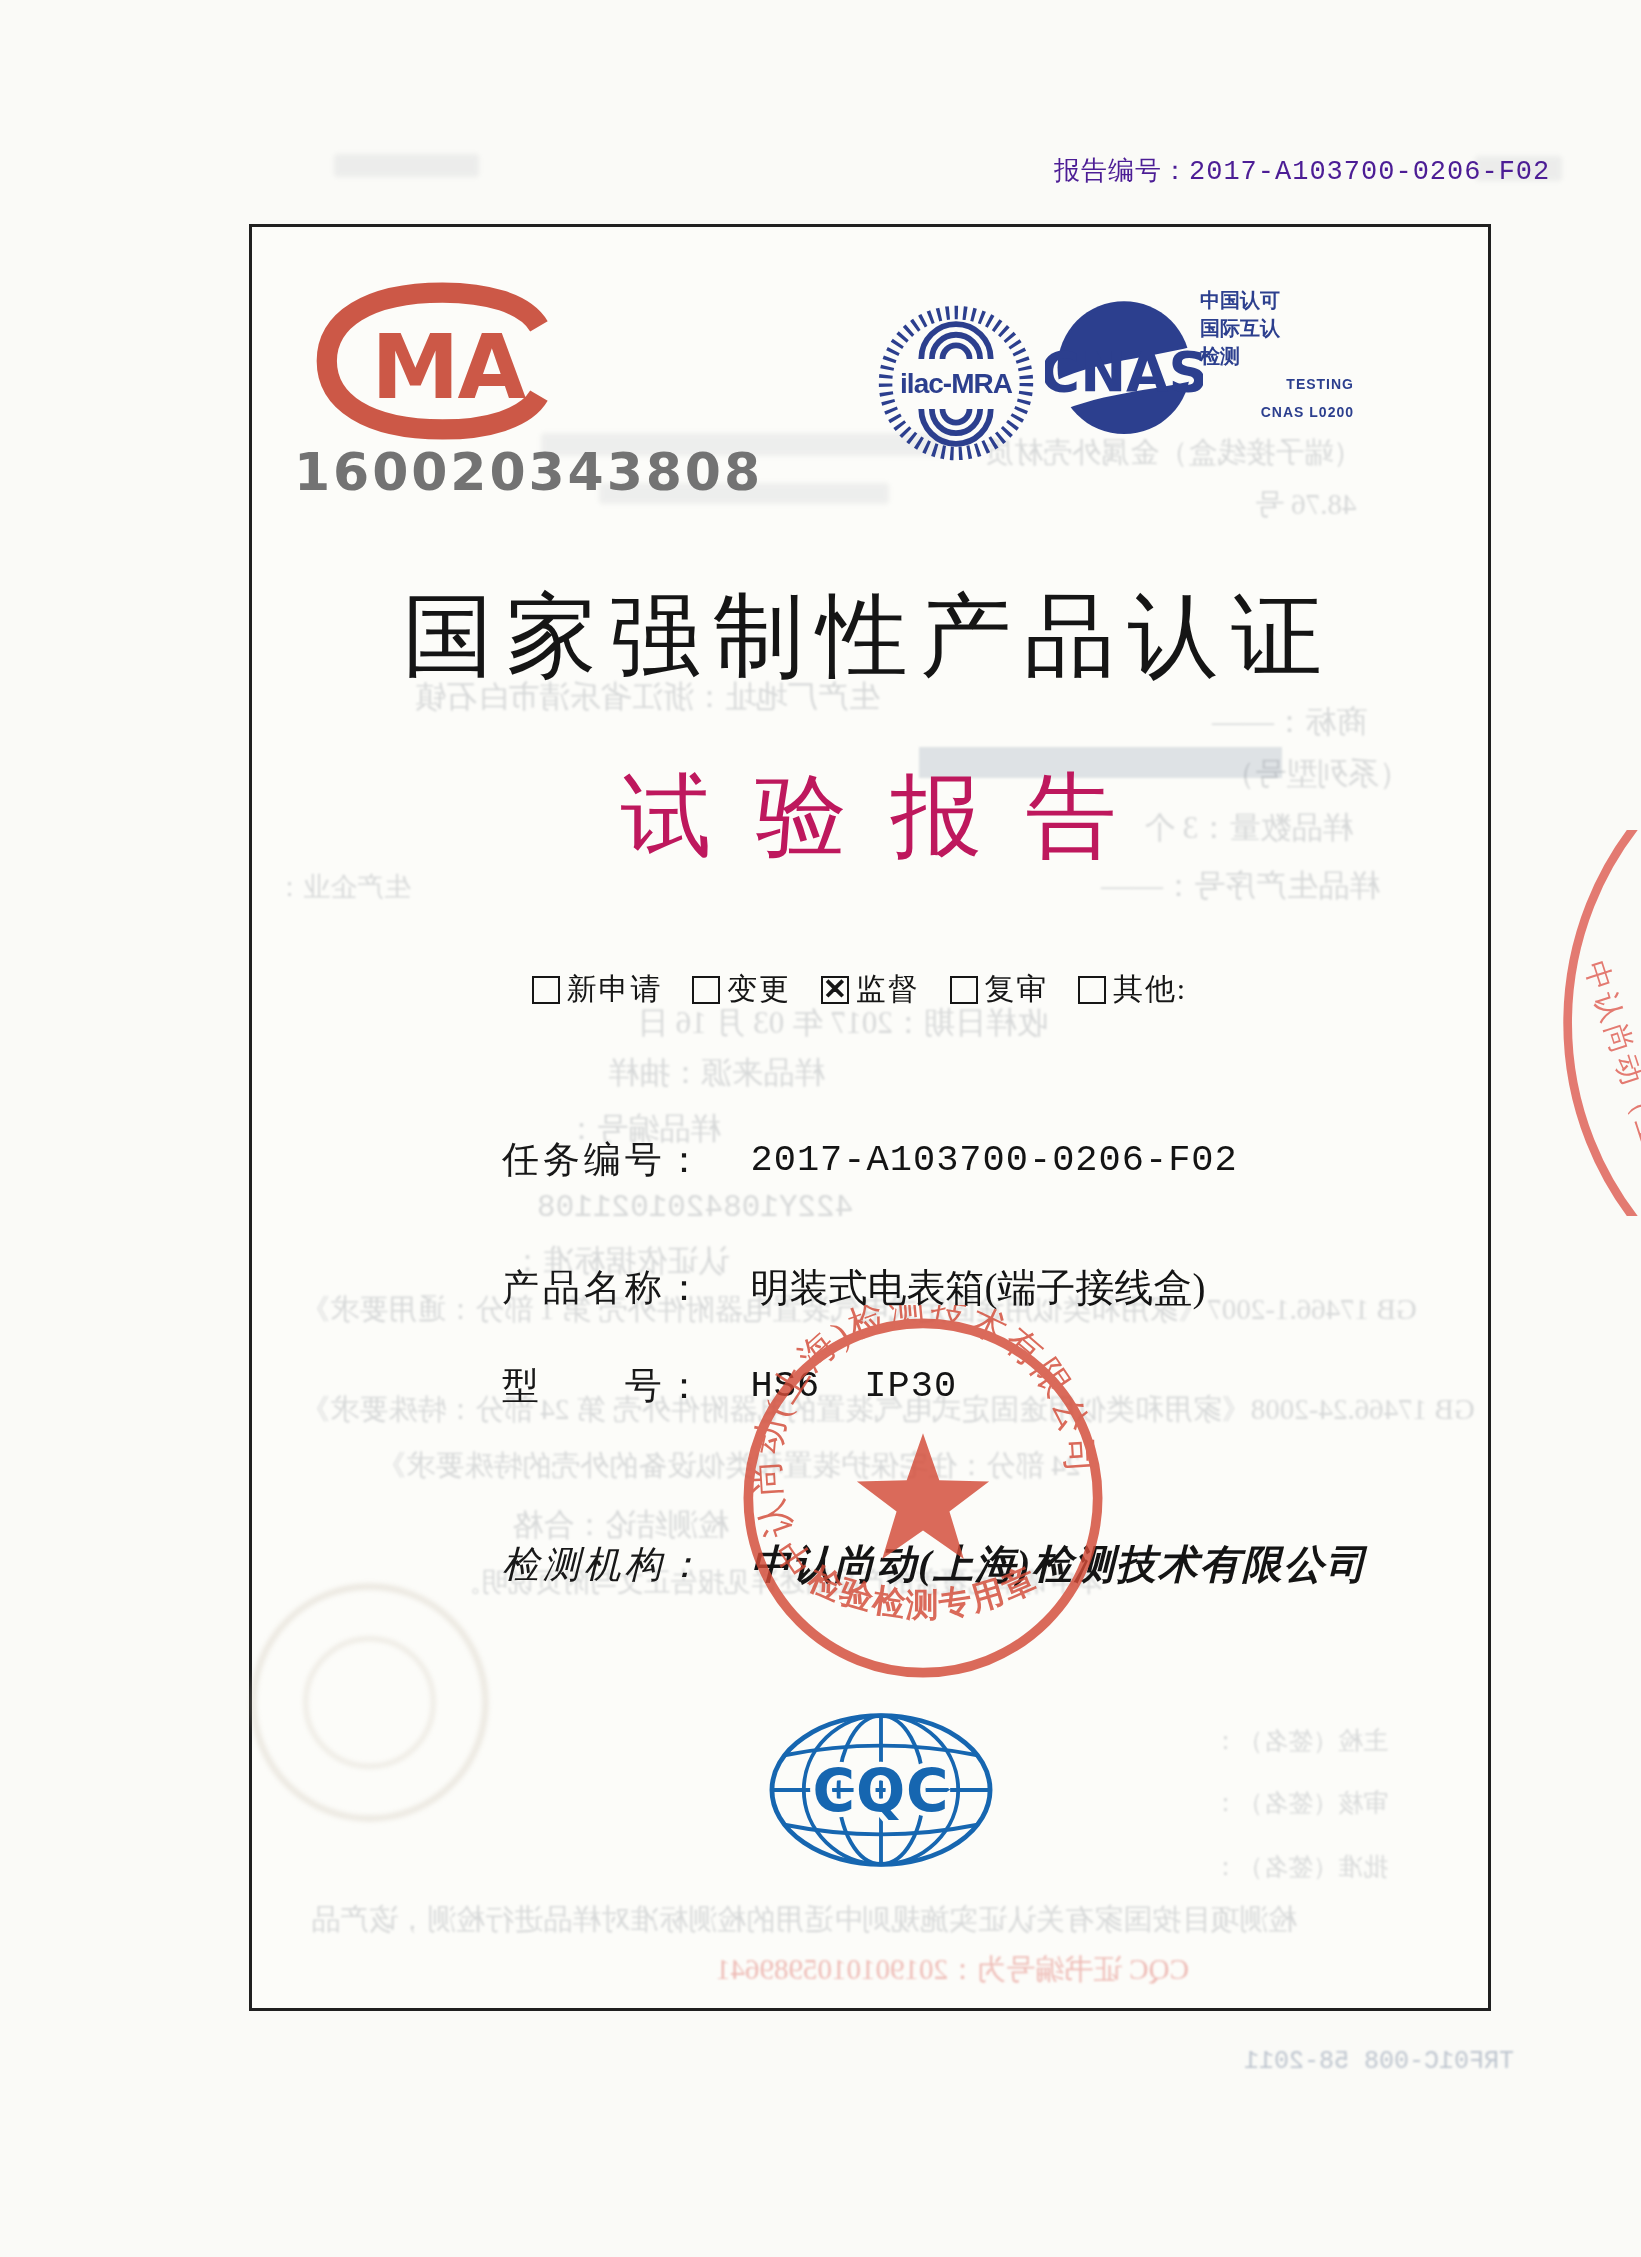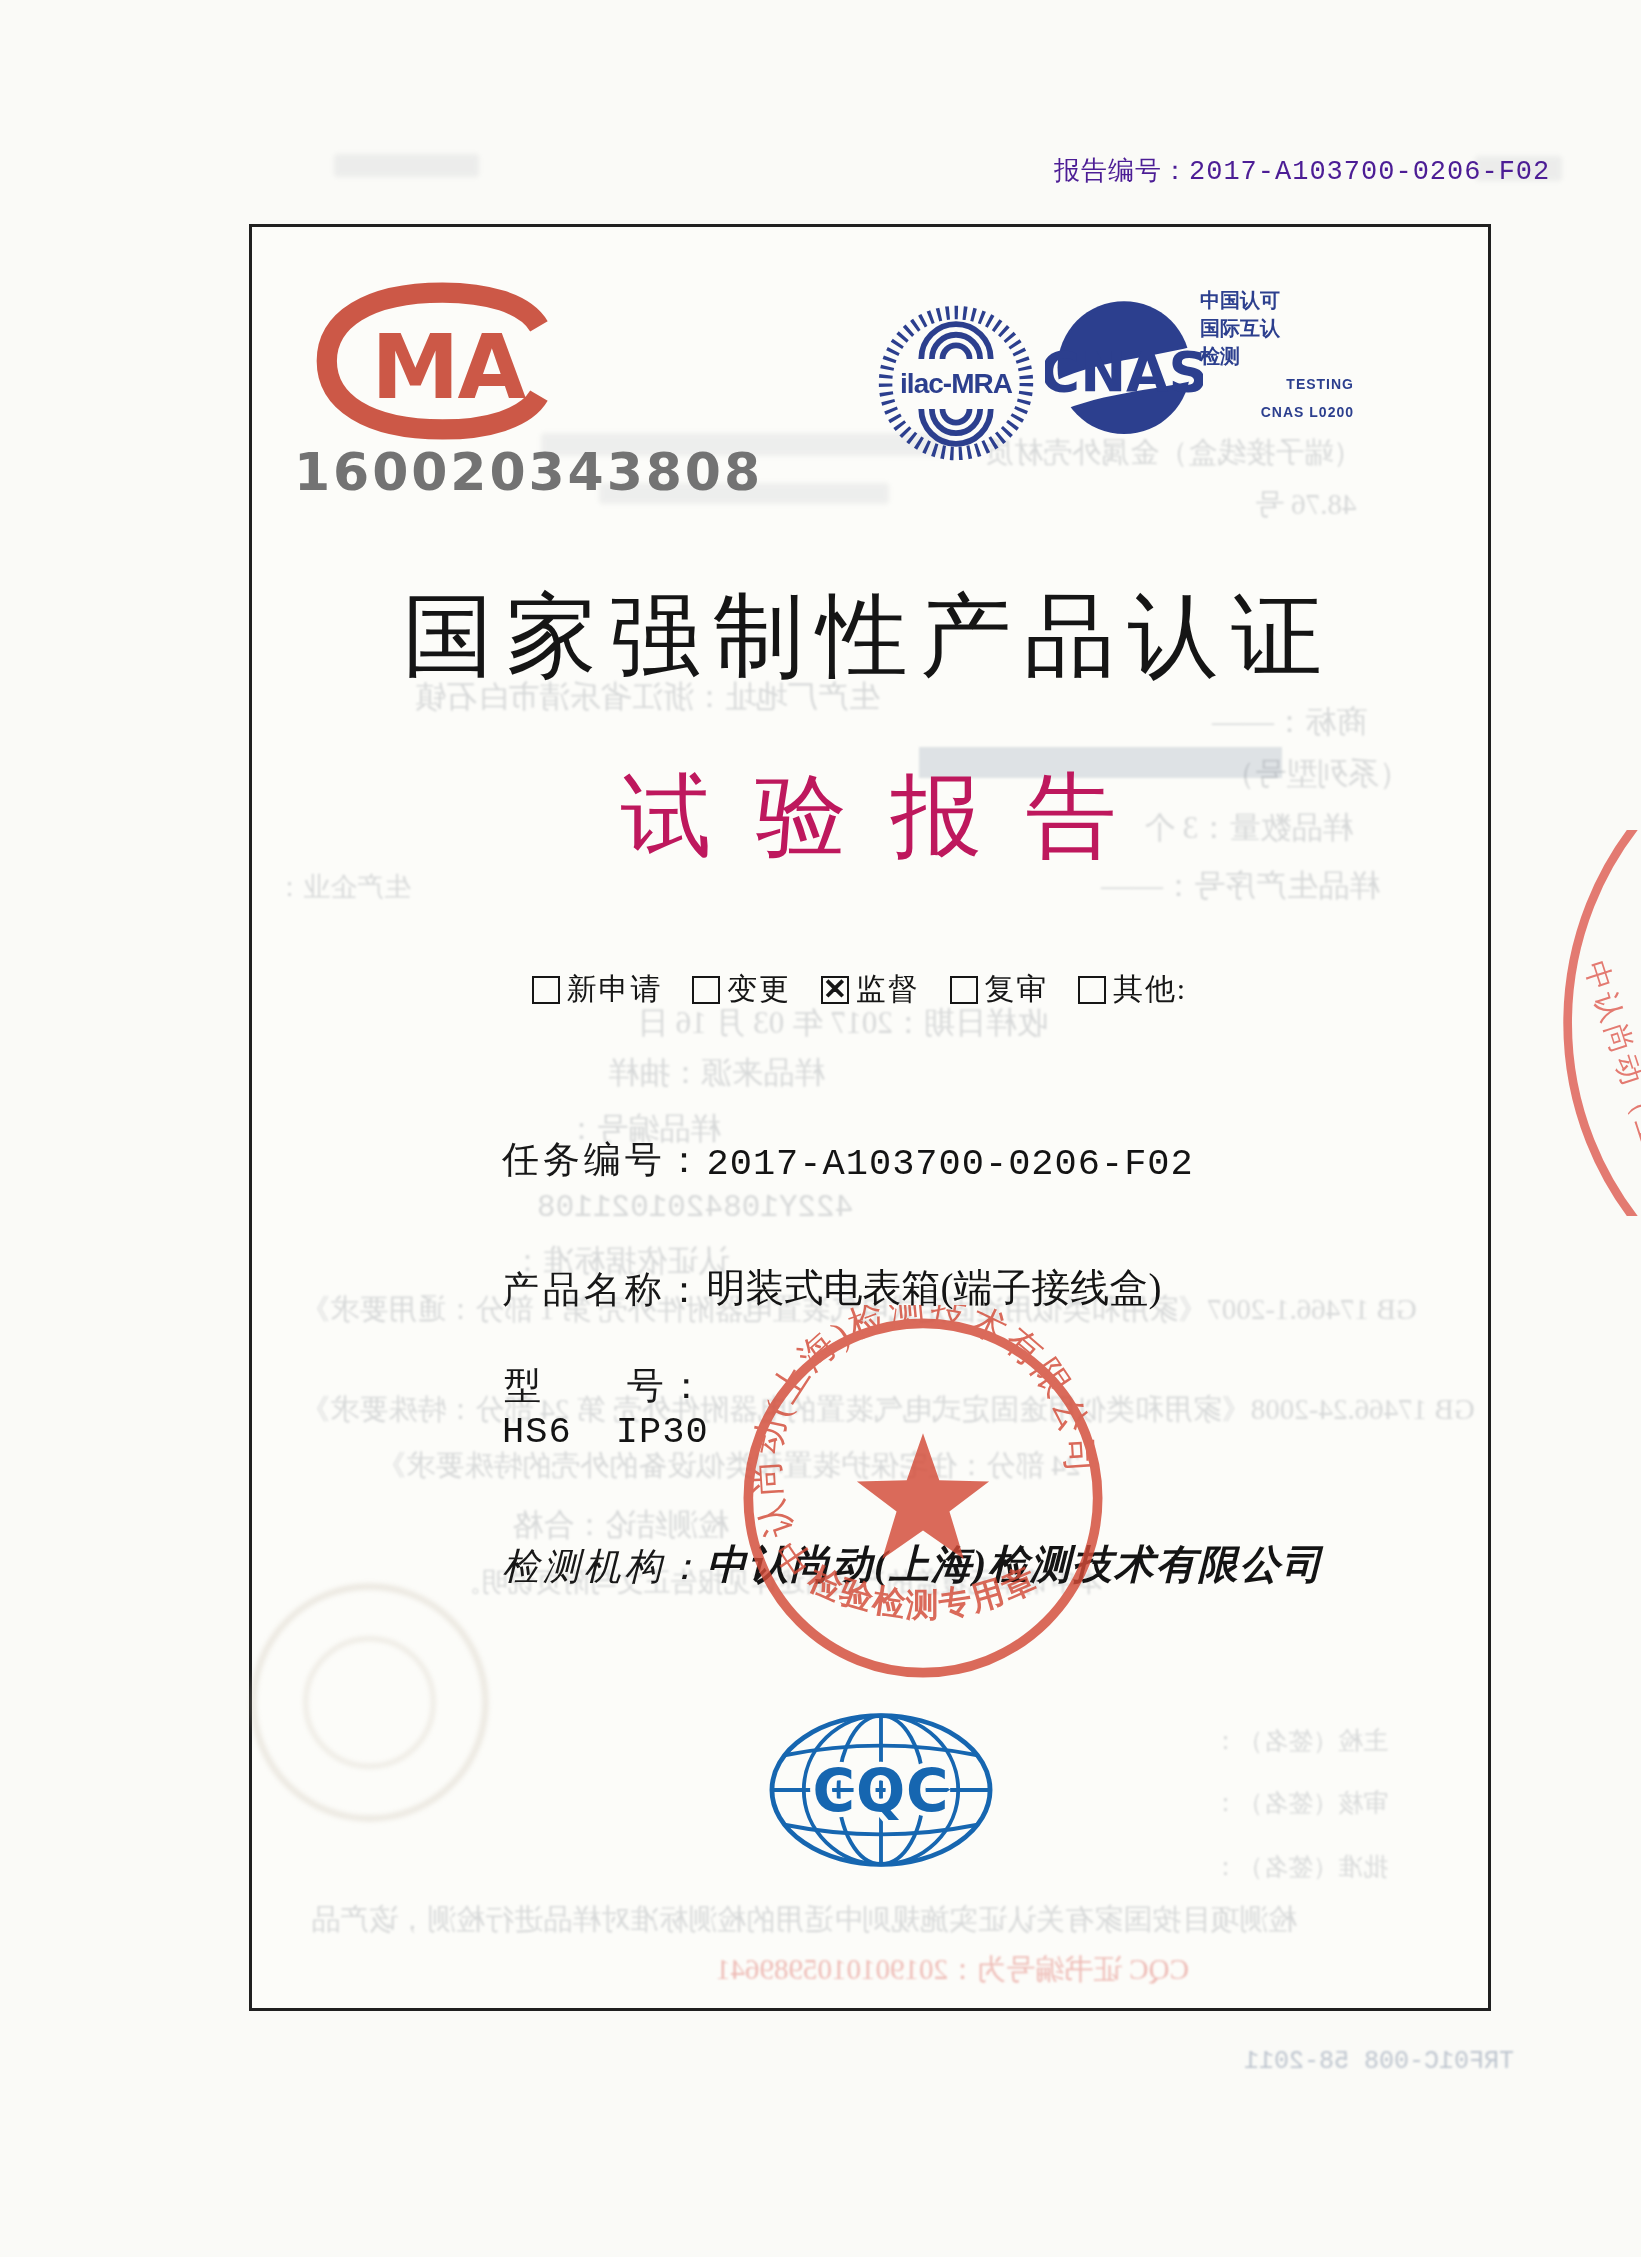--- a/index.html
+++ b/index.html
@@ -56,27 +56,27 @@
   }
   .cbitem{display:flex;align-items:center;gap:6.8px;}
   .cbbox{
     width:28px;height:28px;border:2.9px solid #161616;box-sizing:border-box;
     display:flex;align-items:center;justify-content:center;
     font-size:29px;line-height:1;color:#161616;font-weight:bold;
   }
   .cblabel{font-size:30px;letter-spacing:1.9px;color:#161616;}
 
   
-  .frow{position:absolute;display:flex;align-items:flex-end;z-index:2;white-space:nowrap;}
+  .frow{position:absolute;display:flex;align-items:center;z-index:2;white-space:nowrap;gap:44px;}
   .flabel{font-size:37px;letter-spacing:3.9px;color:#181818;}
   .fvalue{font-size:39px;color:#141414;}
   .mono{font-family:"Liberation Mono","DejaVu Sans Mono",monospace;letter-spacing:1px;font-size:37px;}
   .row-task{left:502px;top:1135px;}
   .row-product{left:502px;top:1261px;}
-  .row-model{left:502px;top:1361px;flex-direction:column;}
+  .row-model{left:502px;top:1361px;}
   .row-model .fvalue{word-spacing:21px;}
   .row-agency{left:502px;top:1537px;z-index:2;font-style:italic;}
   .row-agency .fvalue{font-weight:bold;font-size:40px;letter-spacing:1.9px;}
 
   
   .stamp-svg{left:730px;top:1305px;z-index:5;opacity:.82;}
   .edge-stamp-svg{left:1502px;top:830px;z-index:4;opacity:.85;}
   .cqc-svg{left:765px;top:1707px;z-index:3;}
   .ghost-ring{left:239px;top:1572px;z-index:1;opacity:.30;filter:blur(2.4px);}
 

